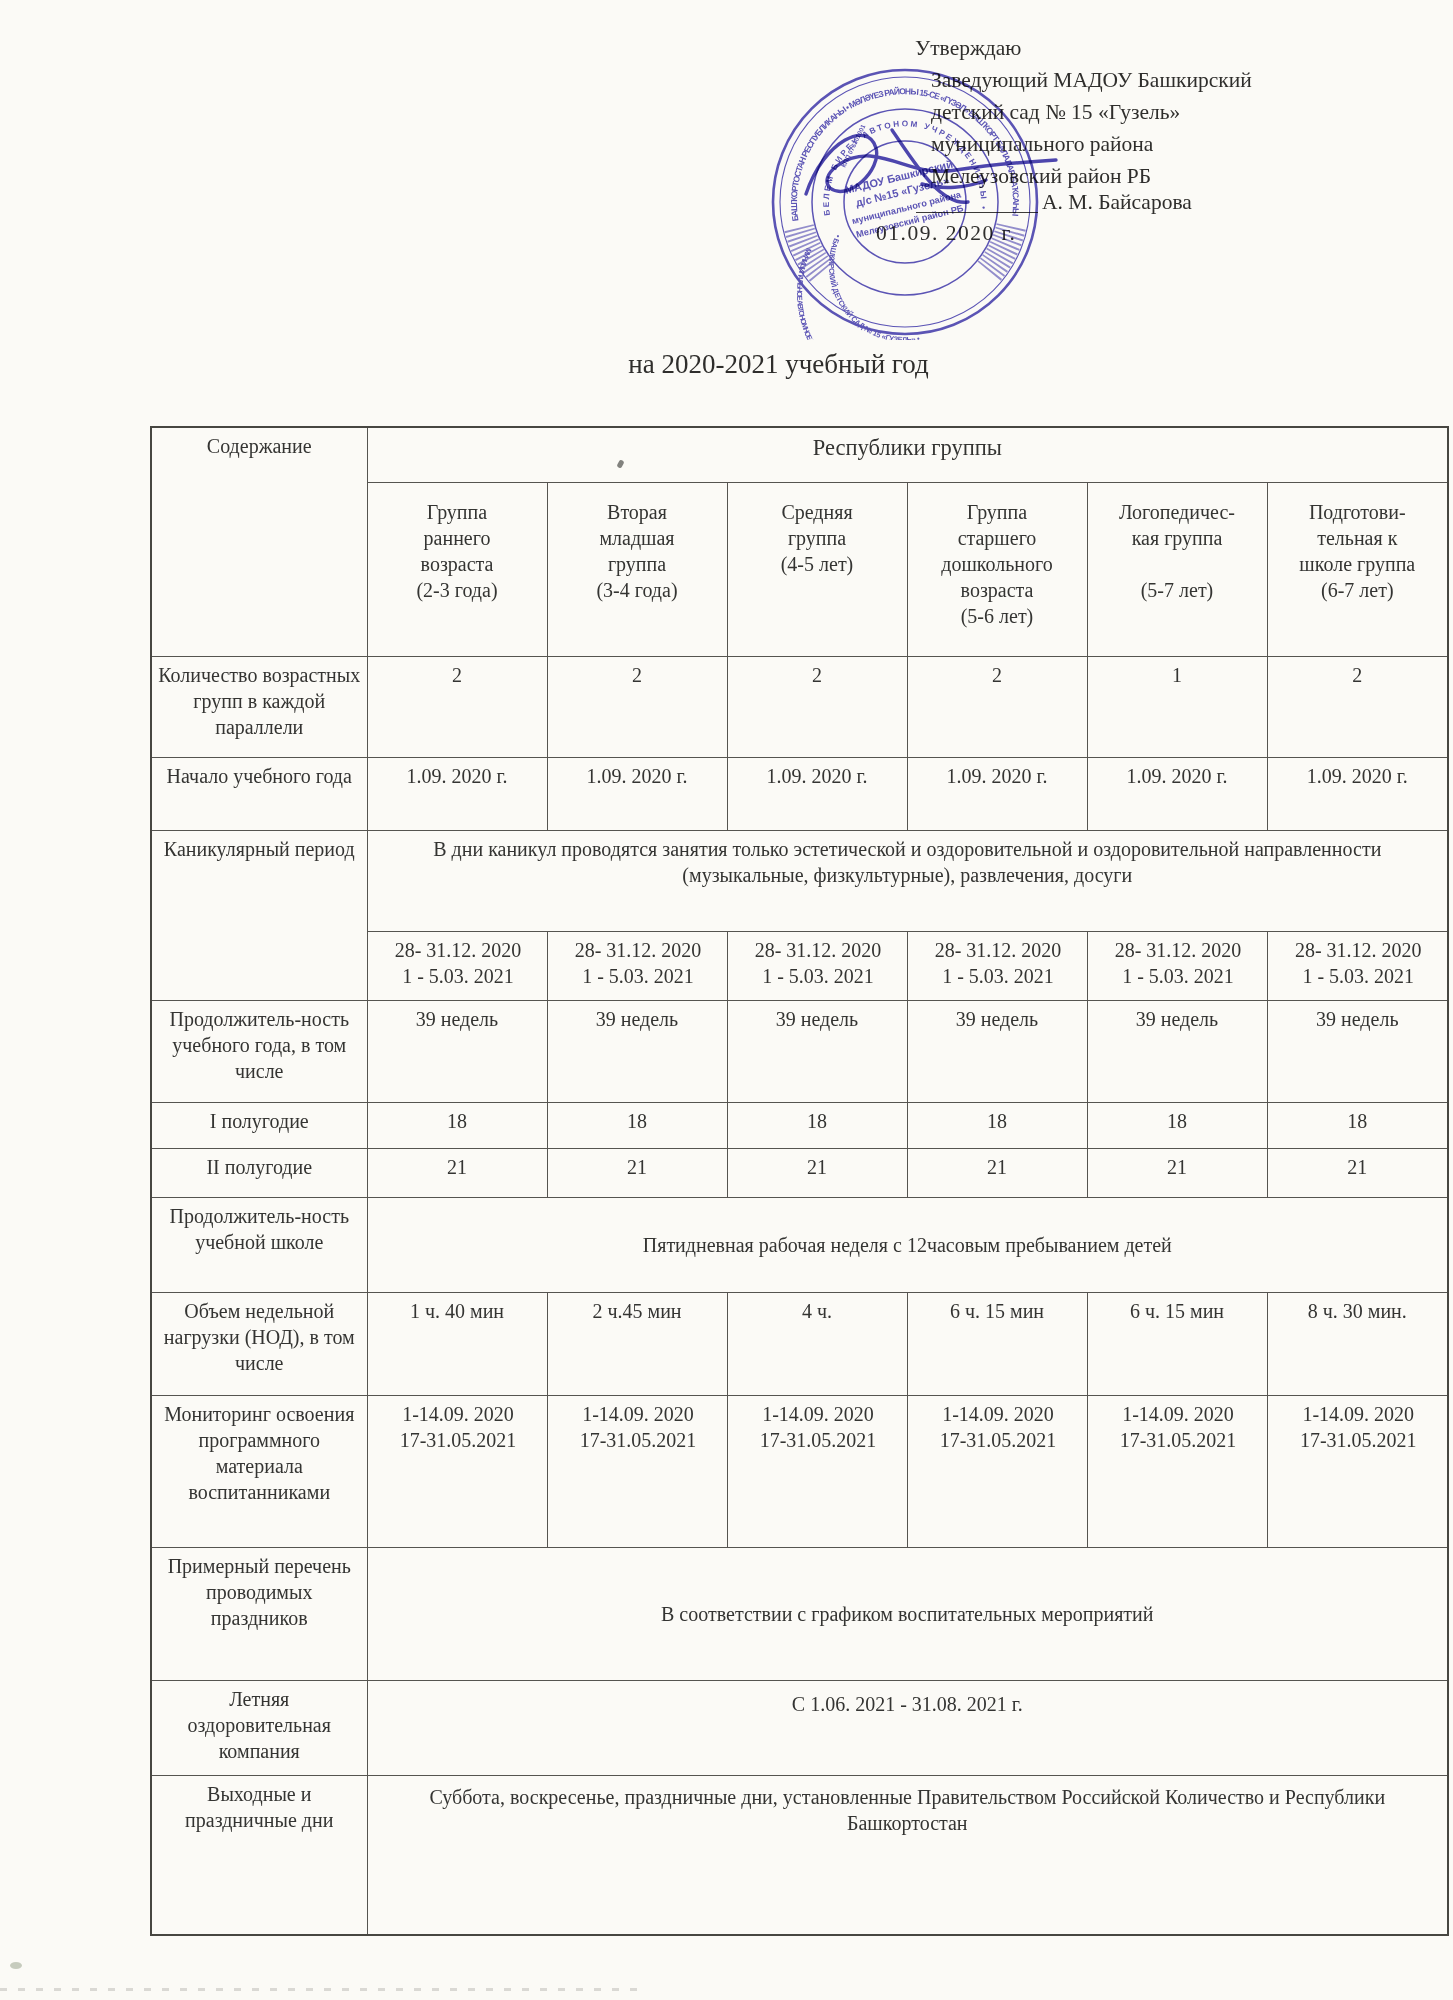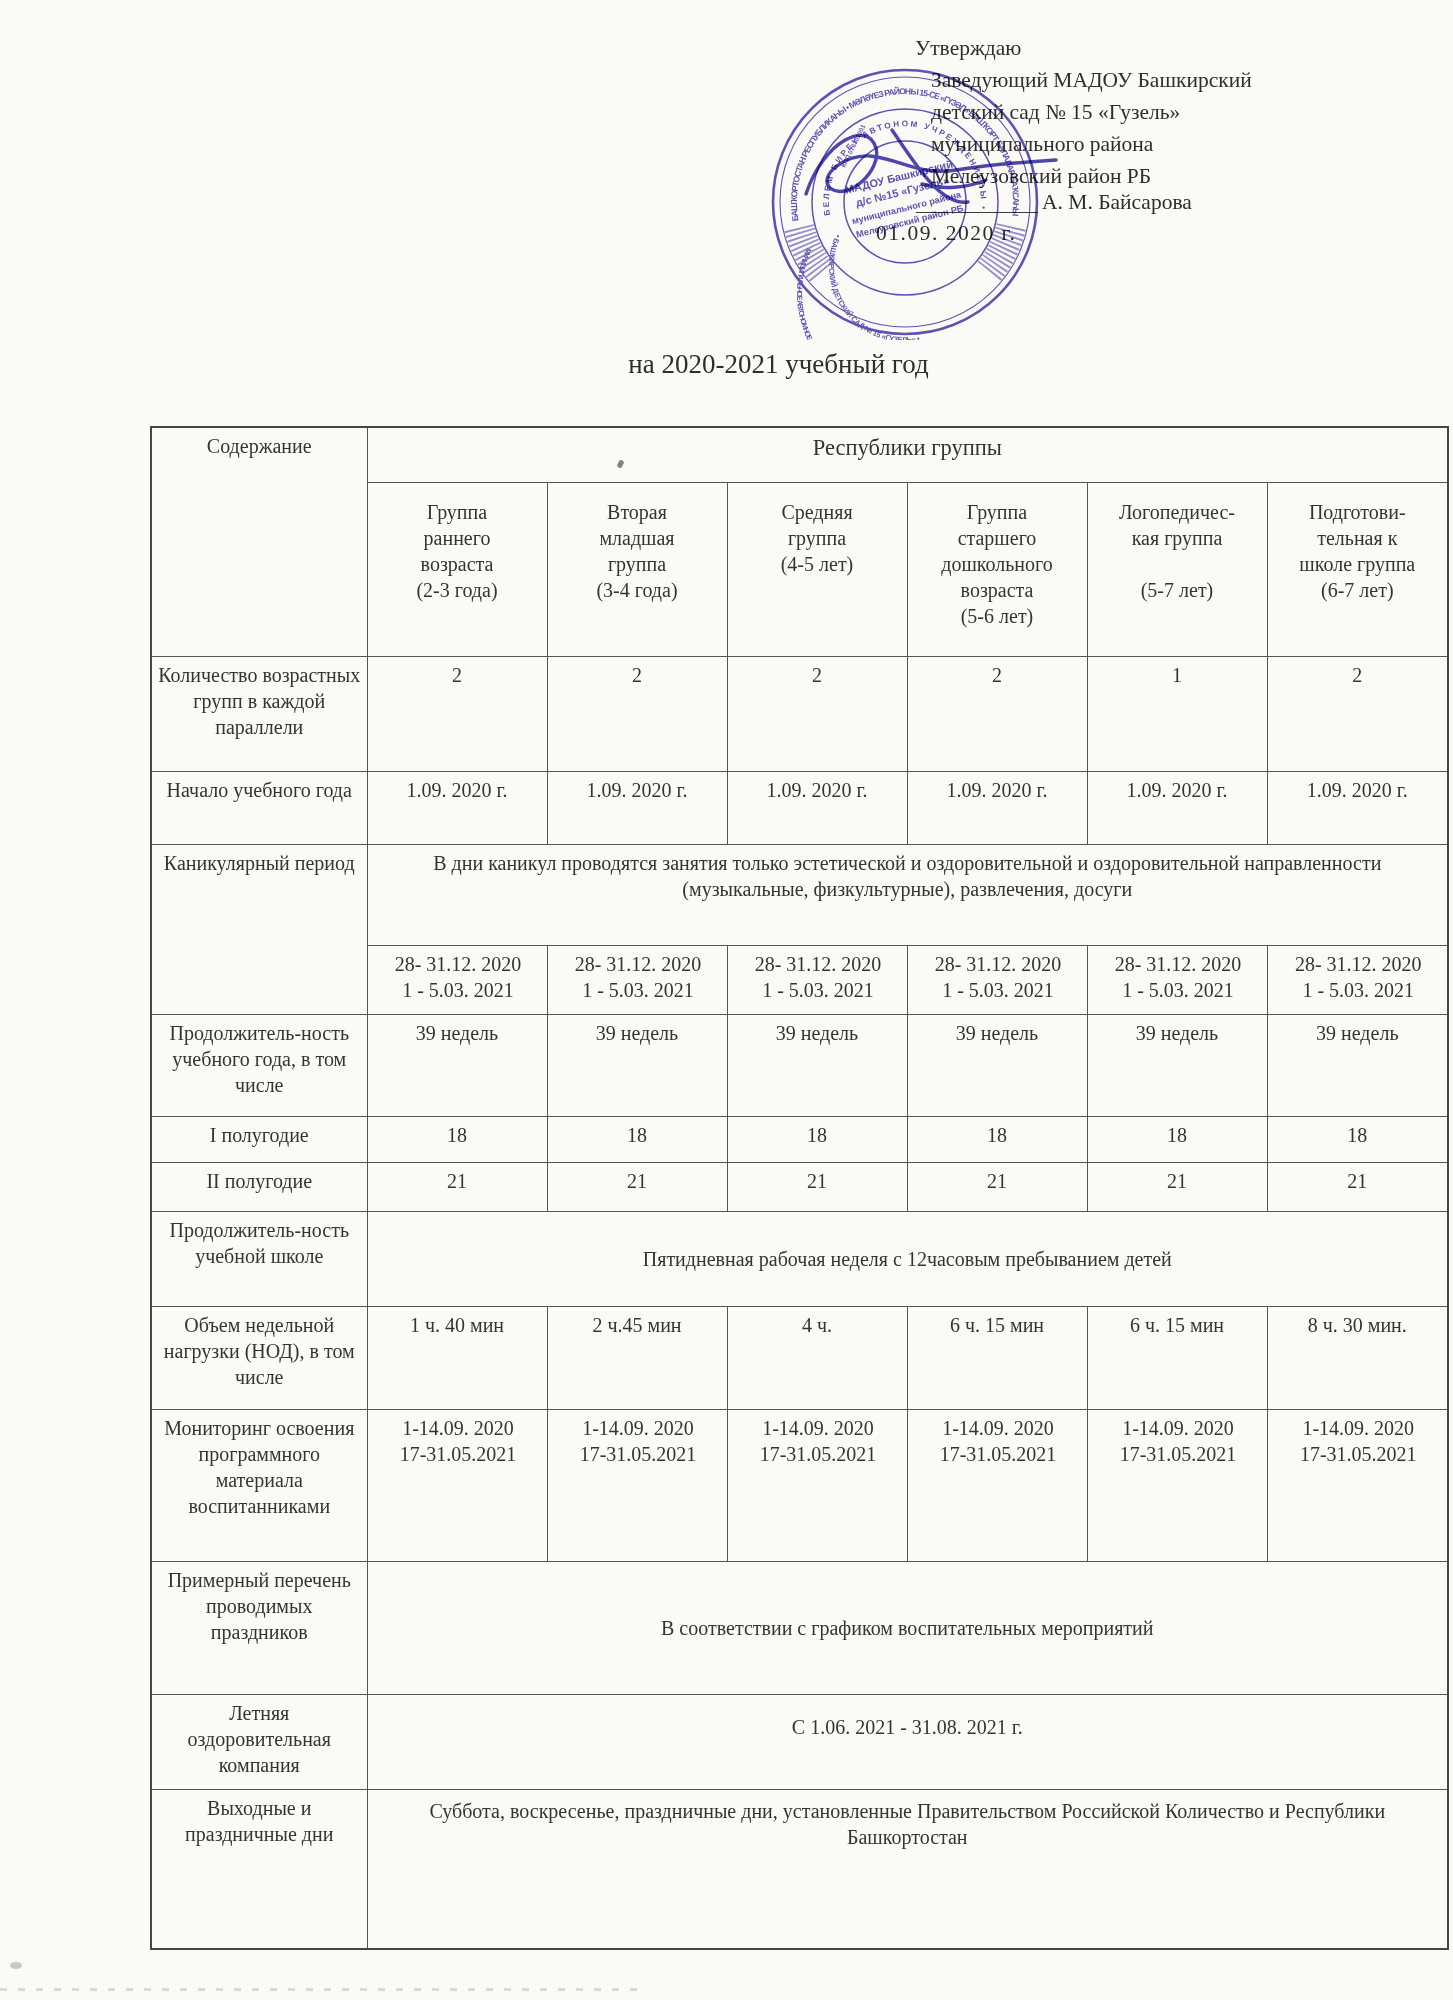--- a/index.html
+++ b/index.html
@@ -44,38 +44,38 @@
     white-space:pre-line;
     overflow:hidden;
   }
   table.sched{border:2px solid #474641;}
   .group-hdr{font-size:22.5px;height:44px;vertical-align:middle;}
   thead tr.cols{height:174px;}
   thead th.colh{vertical-align:top;padding-top:16px;margin-top:46px;}
   th.corner{vertical-align:middle;}
   td.lbl{text-align:left;padding-left:9px;}
   .row-0 td.lbl,.row-1 td.lbl{text-align:center;padding-left:6px;}
-  .row-0{height:115px;padding-left:24px;}
+  .row-0{height:101px;padding-left:24px;}
   .row-1{height:73px;}
   .row-1 td{vertical-align:middle;}
   .row-2{height:101px;}
   .row-2 td{vertical-align:middle;}
   .row-2b{height:69px;}
   .row-2b td{vertical-align:middle;}
   .row-3{height:102px;}
   .row-4{height:46px;}
   .row-5{height:49px;}
   .row-6{height:95px;}
   .row-6 td.span-cell{vertical-align:middle;}
   .row-7{height:103px;}
   .row-8{height:152px;}
   .row-9{height:133px;}
   .row-9 td.span-cell{vertical-align:middle;}
   .row-10{height:95px;}
-  .row-10 td.span-cell{padding-top:19px;}
+  .row-10 td.span-cell{padding-top:10px;}
   .row-11{height:159px;}
   .row-11 td.span-cell{padding-top:8px;}
   .dates td.val,.row-8 td.val{text-align:center;padding-left:8px;}
   
   .speck{left:618px;top:460px;width:5px;height:8px;background:#5a5955;transform:rotate(28deg);border-radius:2px;opacity:.75;}
   .scan-edge{left:0;top:1988px;width:640px;height:3px;
     background:repeating-linear-gradient(90deg,#b9b7b2 0 7px,transparent 7px 18px);opacity:.5;}
   .scan-dot{left:10px;top:1962px;width:12px;height:7px;background:#9aa48e;border-radius:50%;opacity:.55;}
 </style>
 </head>

